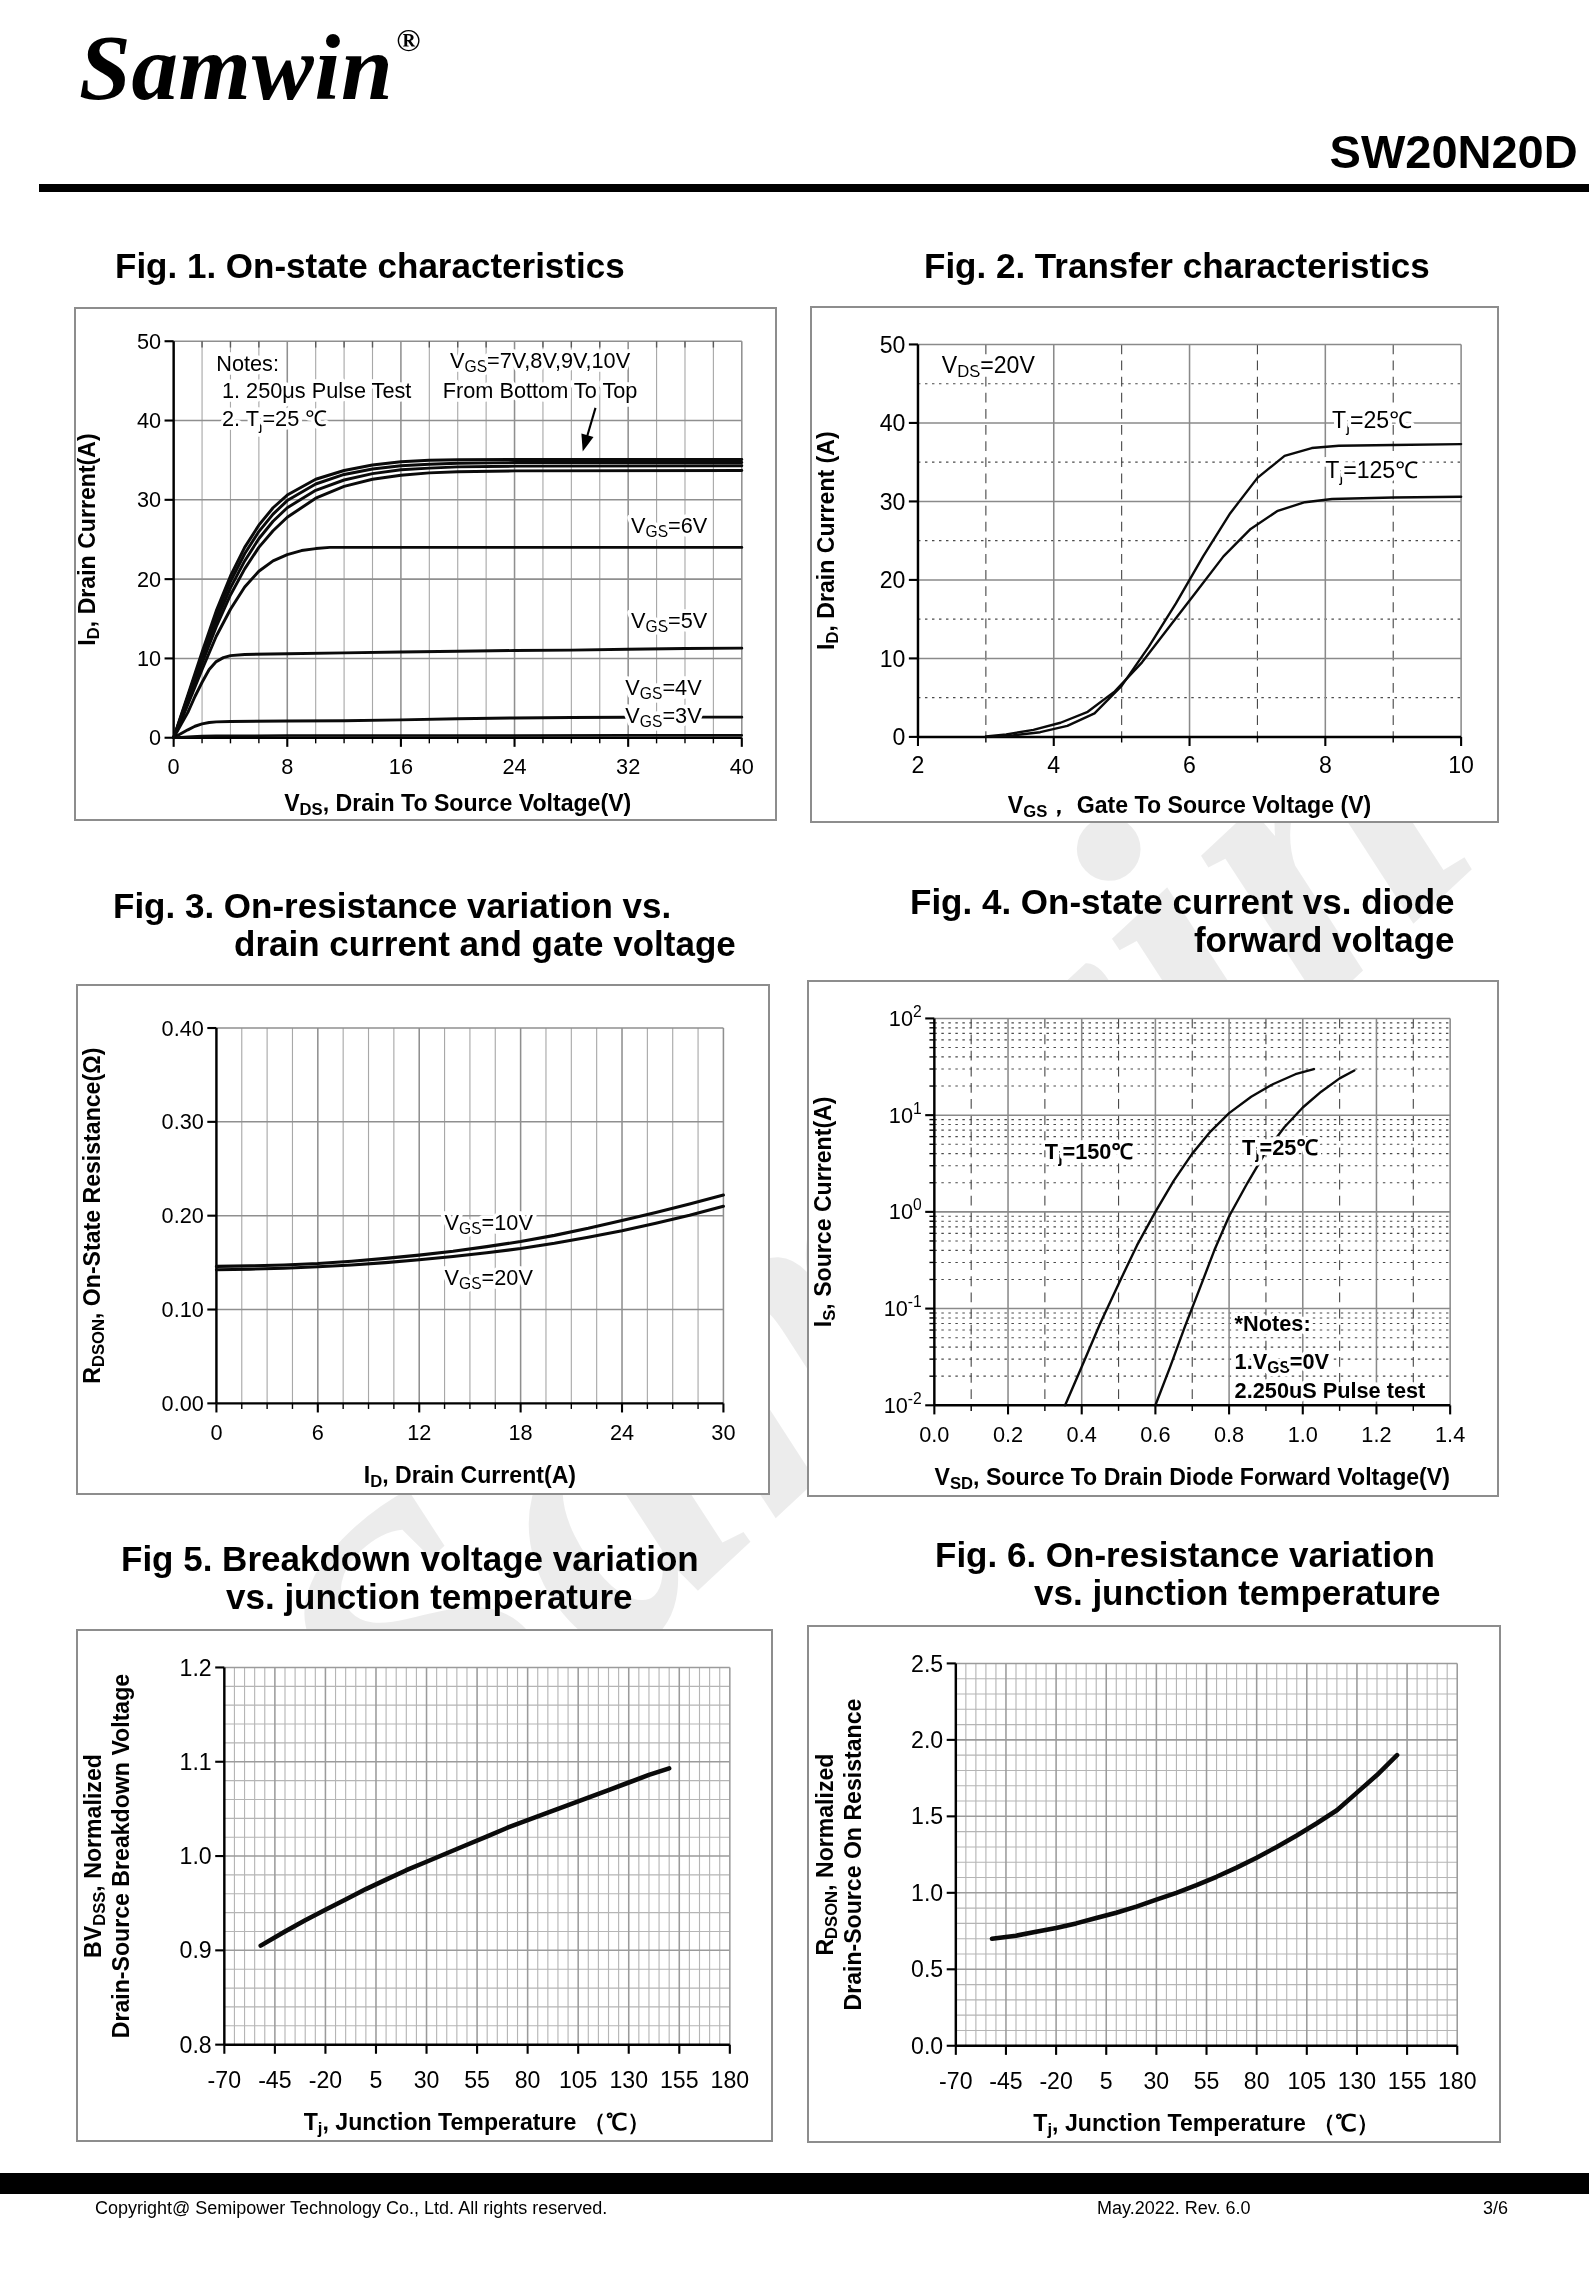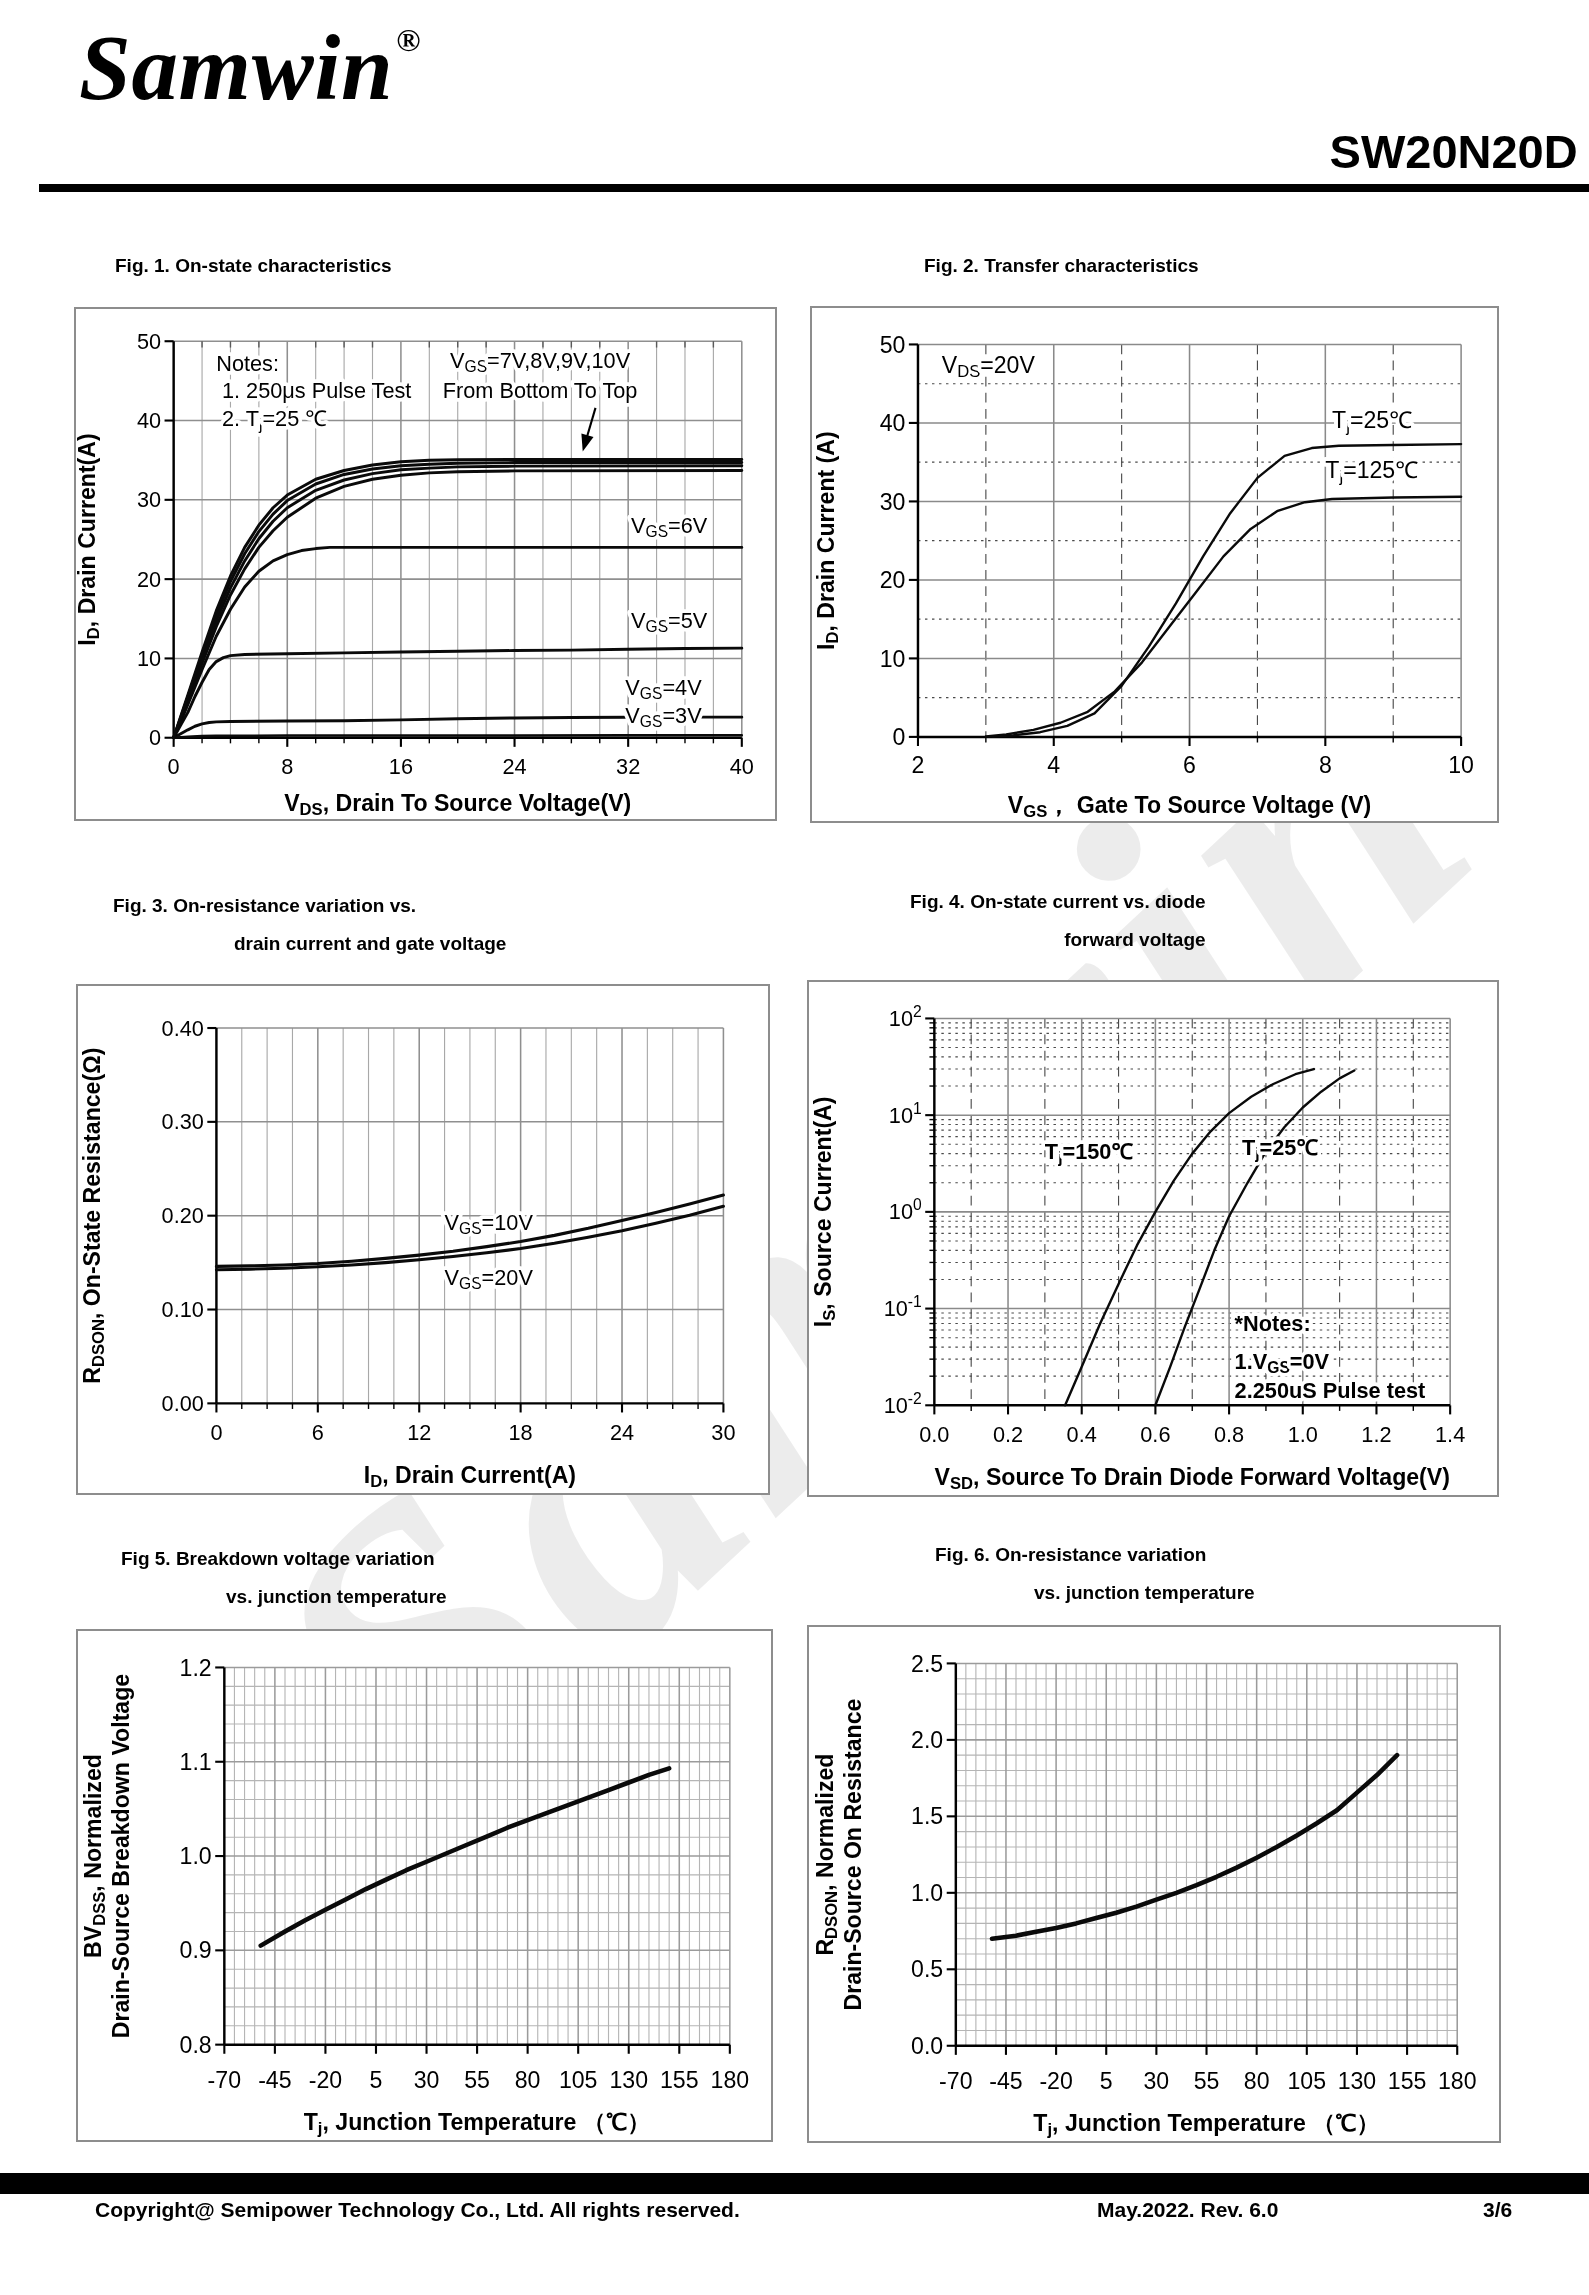--- a/index.html
+++ b/index.html
@@ -8,42 +8,42 @@
   .watermark{position:absolute;left:170px;top:1554px;z-index:0;white-space:nowrap;
         font-family:"Liberation Serif",serif;font-style:italic;font-weight:700;
         font-size:424px;letter-spacing:5.7px;color:#000;opacity:0.07;
         transform:rotate(-43deg);transform-origin:0 0;pointer-events:none;}
   .hdr-logo{position:absolute;left:79px;top:21px;z-index:2;
         font-family:"Liberation Serif",serif;font-style:italic;font-weight:700;
         font-size:93px;letter-spacing:0.7px;line-height:1;}
   .hdr-logo .reg{font-style:normal;font-size:32.5px;position:relative;top:-48px;margin-left:2.8px;}
   .hdr-part{position:absolute;top:124px;right:11.3px;z-index:2;font-size:47px;font-weight:700;}
   .hdr-rule{position:absolute;top:184px;left:39px;right:0;height:7.8px;background:#000;z-index:2;}
-  .figtitle{position:absolute;z-index:2;font-size:19px;font-weight:700;line-height:38px;white-space:nowrap;}
+  .figtitle{position:absolute;z-index:2;font-size:35px;font-weight:700;line-height:38px;white-space:nowrap;}
   .figtitle span{display:block;}
   .t1{left:115px;top:247px;}
   .t2{left:924px;top:247px;}
   .t3{left:113px;top:887px;}
   .t4{left:910px;top:883px;}
   .t5{left:121px;top:1540px;}
   .t6{left:935px;top:1536px;}
   .t3 .l2{margin-left:121px;text-align:center;}
   .t4 .l2{margin-left:107px;text-align:right;}
   .t5 .l2{margin-left:105px;}
   .t6 .l2{margin-left:99px;}
   .chartbox{position:absolute;z-index:1;background:#fff;border:2.8px solid #8d8d8d;box-sizing:border-box;}
   .chartbox svg{display:block;width:100%;height:100%;}
   .b1{left:74px;top:307px;width:703px;height:514px;}
   .b2{left:810px;top:306px;width:689px;height:517px;}
   .b3{left:76px;top:984px;width:694px;height:511px;}
   .b4{left:807px;top:980px;width:692px;height:517px;}
   .b5{left:76px;top:1629px;width:697px;height:513px;}
   .b6{left:807px;top:1625px;width:694px;height:518px;}
   .fbar{position:absolute;left:0;right:0;top:2173px;height:21px;background:#000;z-index:2;}
-  .ftext{position:absolute;top:2198px;z-index:2;font-size:21px;font-weight:700;white-space:nowrap;}
+  .ftext{position:absolute;top:2198px;z-index:2;font-size:18px;font-weight:400;white-space:nowrap;}
   .fcopy{left:95px;}
   .frev{left:1097px;}
   .fpage{left:1483px;}
 </style>
 </head>
 <body>
 
 <div class="page">
   <div class="watermark">Samwin</div>
 

